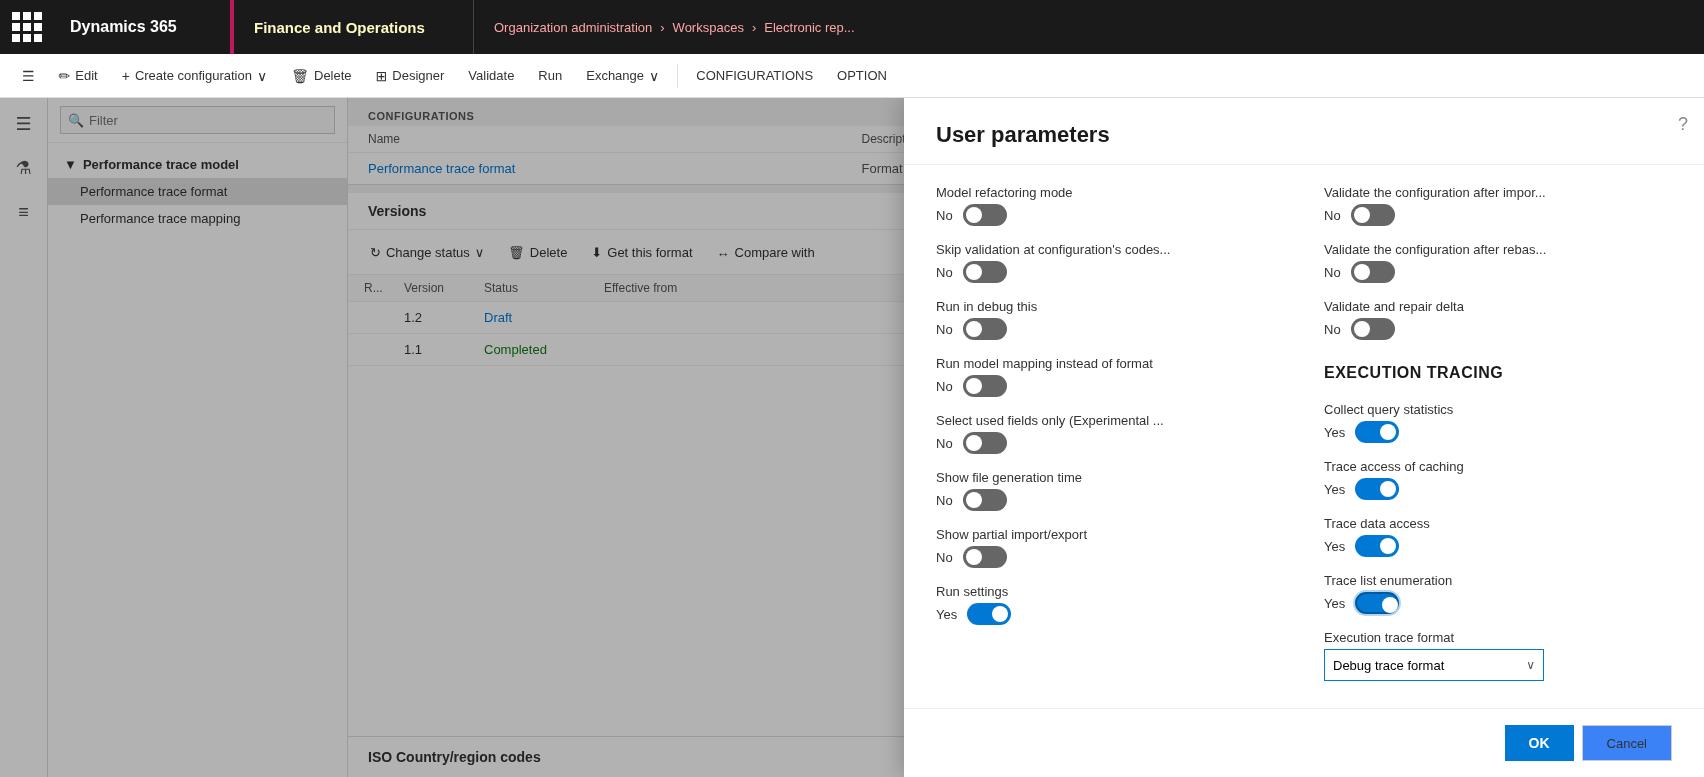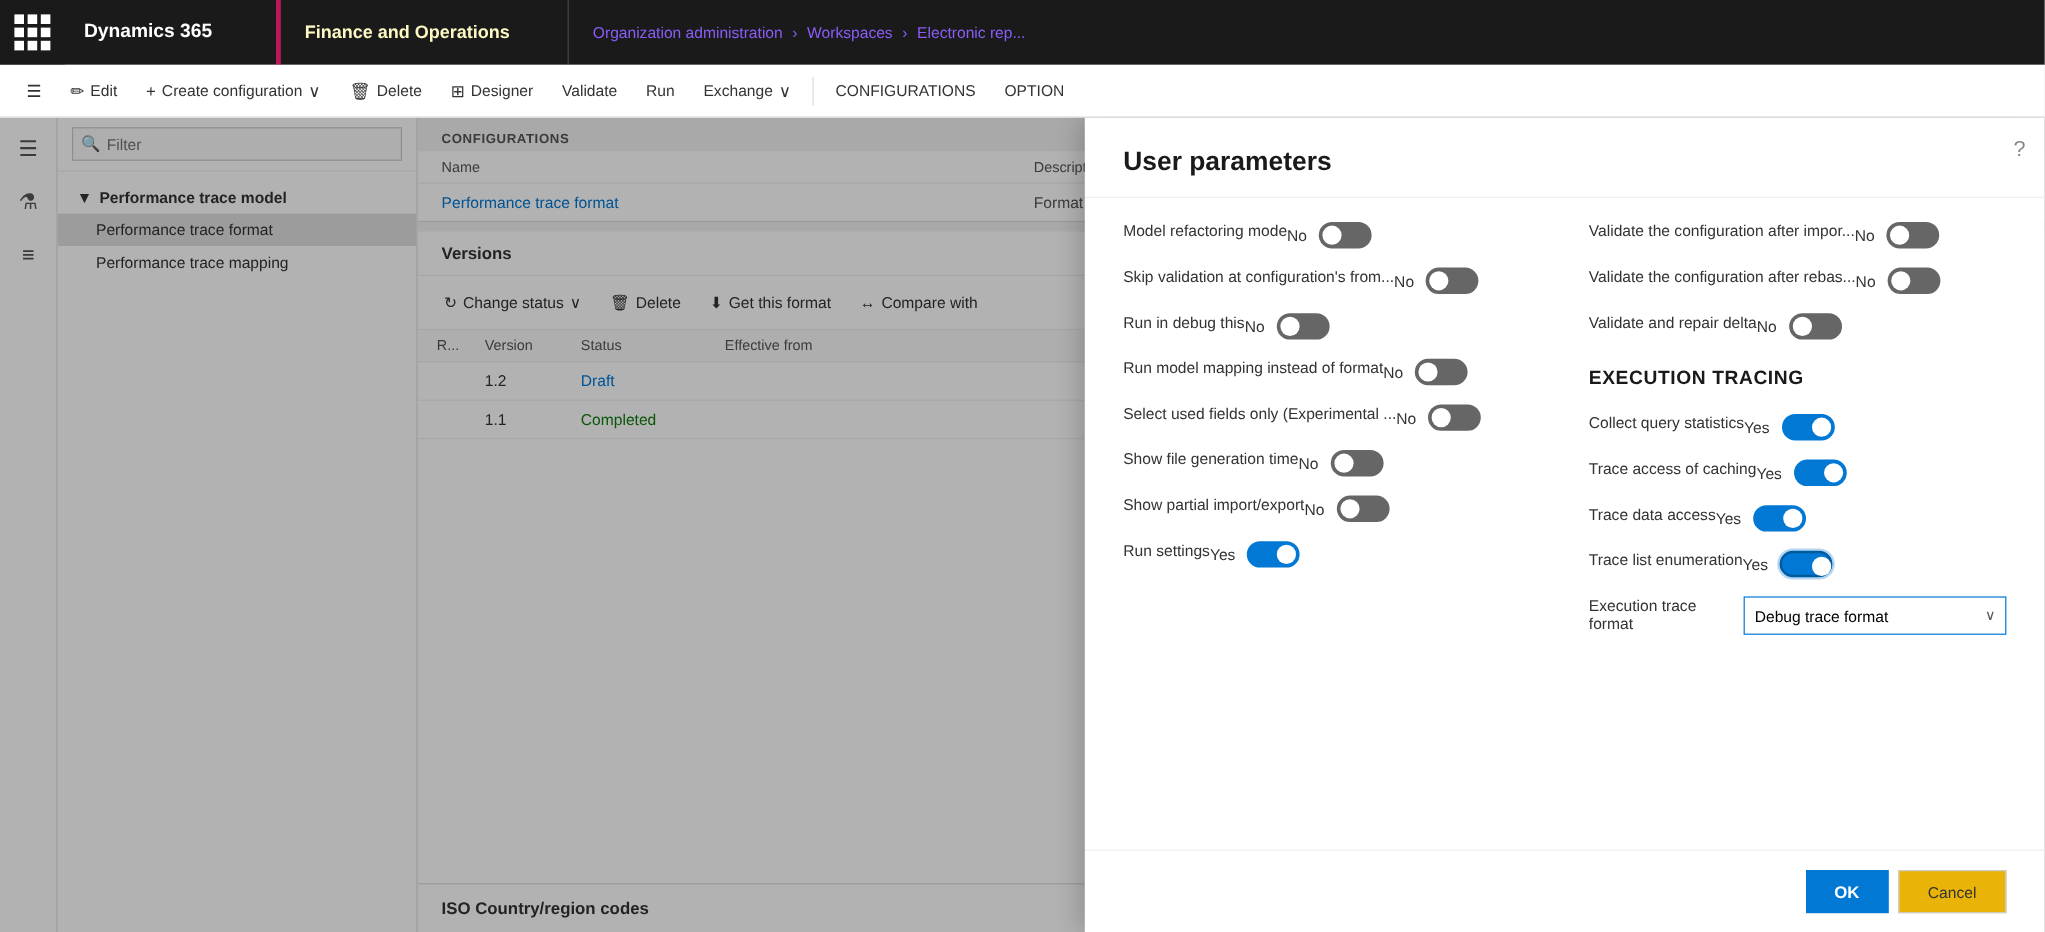--- a/index.html
+++ b/index.html
@@ -20,21 +20,21 @@
       padding: 0 16px; font-size: 16px; font-weight: 600; color: white;
       border-right: 4px solid #be185d; height: 100%; display: flex; align-items: center;
       min-width: 180px;
     }
     .topbar-app {
       padding: 0 20px; font-size: 15px; font-weight: 600; color: #fef9c3;
       border-right: 1px solid #444; height: 100%; display: flex; align-items: center;
       min-width: 240px;
     }
     .topbar-breadcrumb {
-      display: flex; padding: 0 20px; font-size: 13px; color: #8b5cf6;
+      display: flex; padding: 0 20px; font-size: 13px; color: #fca5a5;
     }
     .breadcrumb-sep { margin: 0 8px; }
 
     
     .cmdbar {
       display: flex; align-items: center; height: 44px; background: #ffffff;
       border-bottom: 1px solid #ddd; padding: 0 12px; gap: 4px; flex-shrink: 0;
     }
     .cmd-btn {
       display: flex; align-items: center; gap: 5px; padding: 0 10px; height: 32px;
@@ -147,21 +147,21 @@
       padding: 24px 32px 16px; border-bottom: 1px solid #eee;
     }
     .modal-title {
       font-size: 22px; font-weight: 600; color: #1a1a1a;
     }
     .modal-body {
       flex: 1; overflow-y: auto; padding: 20px 32px;
       display: grid; grid-template-columns: 1fr 1fr; gap: 0 40px;
     }
     .param-group {
-      display: flex; margin-bottom: 16px;
+      display: flex; flex-direction: column; margin-bottom: 16px;
     }
     .param-label {
       font-size: 13px; color: #333; margin-bottom: 4px;
     }
     .param-row {
       display: flex; align-items: center; gap: 10px;
     }
     .param-value {
       font-size: 13px; color: #333;
     }
@@ -200,21 +200,21 @@
     
     .modal-footer {
       display: flex; justify-content: flex-end; gap: 8px;
       padding: 16px 32px; border-top: 1px solid #eee;
     }
     .btn-ok {
       background: #0078d4; color: white; border: none; padding: 0 24px; height: 36px;
       font-size: 14px; cursor: pointer; font-weight: 600;
     }
     .btn-cancel {
-      background: #eab308; color: #333; border: 1px solid #ccc; padding: 0 24px; height: 36px;
+      background: #3b82f6; color: #333; border: 1px solid #ccc; padding: 0 24px; height: 36px;
       font-size: 13px; cursor: pointer;
     }
 
     .modal-help {
       position: absolute; top: 16px; right: 16px; font-size: 18px; color: #888; cursor: pointer;
     }
   </style>
 </head>
 <body>
 
@@ -392,21 +392,21 @@
               <span class="param-value">No</span>
               <div class="toggle">
                 <div class="toggle-track off">
                     <div class="toggle-thumb"></div>
                   </div>
               </div>
             </div>
           </div>
 
           <div class="param-group">
-            <div class="param-label">Skip validation at configuration's from...</div>
+            <div class="param-label">Skip validation at configuration's codes...</div>
             <div class="param-row">
               <span class="param-value">No</span>
               <div class="toggle">
                 <div class="toggle-track off">
                     <div class="toggle-thumb"></div>
                   </div>
               </div>
             </div>
           </div>
 

